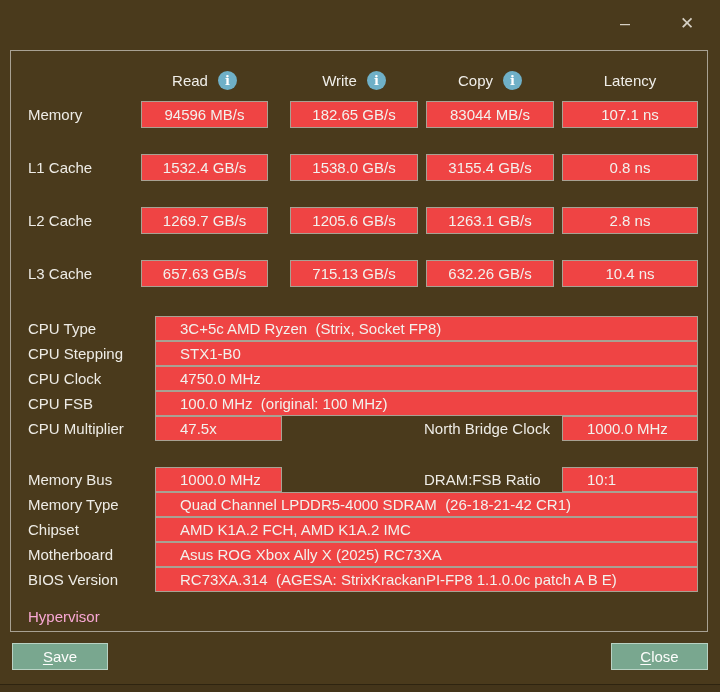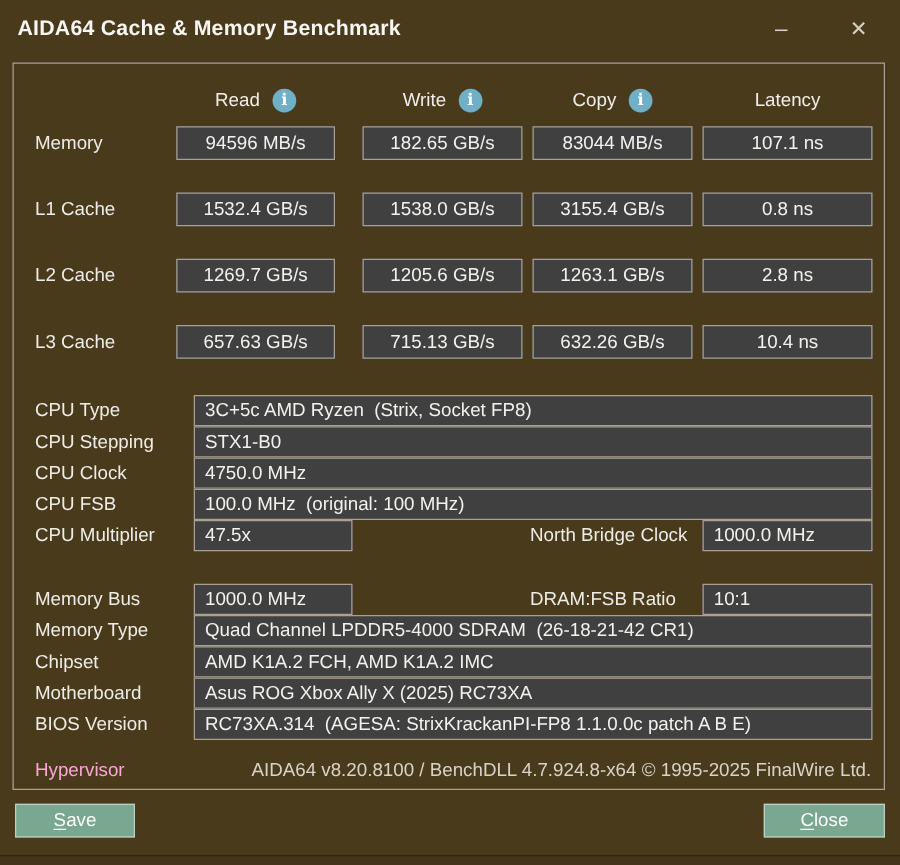--- a/index.html
+++ b/index.html
@@ -26,21 +26,21 @@
   
   .groupbox {
     position:absolute; left:10px; top:50px; width:698px; height:582px;
     border:1px solid #a8a193; box-sizing:border-box;
   }
   .row-label {
     position:absolute; left:28px; font-size:15px; color:#eeece6;
   }
   .vbox {
     position:absolute; box-sizing:border-box;
-    background:#404040; border:1px solid #a8a193;
+    background:#ef4444; border:1px solid #a8a193;
     font-size:15px; color:#f2f1ed; white-space:pre; overflow:hidden;
   }
   
   .c1 { left:141px; width:127px; }
   .c2 { left:290px; width:128px; }
   .c3 { left:426px; width:128px; }
   .c4 { left:562px; width:136px; }
   .bench .vbox { height:27px; line-height:25px; text-align:center; }
   .bench .row-label { line-height:27px; }
   
@@ -50,21 +50,21 @@
     font-size:15px; color:#f0eee9;
   }
   .info-icon {
     width:19px; height:19px; border-radius:50%;
     background:#6fb0c7; color:#ffffff;
     display:flex; align-items:center; justify-content:center;
     font-size:13px; font-weight:700; font-family:"DejaVu Serif", serif;
     cursor:pointer;
   }
   
-  .info-row .vbox { height:25px; line-height:23px; padding-left:8px; text-align:left; }
+  .info-row .vbox { height:25px; line-height:23px; padding-left:24px; text-align:left; }
   .info-row .row-label { line-height:25px; }
   .full  { left:155px; width:543px; }
   .halfL { left:155px; width:127px; }
   .halfR { left:562px; width:136px; }
   .mid-label {
     position:absolute; left:424px; width:140px; font-size:15px;
     color:#eeece6; line-height:25px; white-space:nowrap;
   }
   
   .hyp-label {
@@ -92,21 +92,20 @@
     position:absolute; left:0; top:684px; width:720px; height:8px;
     background:#44351a; border-top:1px solid #2e2410; box-sizing:border-box;
   }
 </style>
 </head>
 <body>
 
 <div class="window">
 
   <div class="titlebar">
-    <div class="title">AIDA64 Cache &amp; Memory Benchmark</div>
     <div class="capbtn min">
       <span>–</span>
     </div>
     <div class="capbtn cls">
       <span>✕</span>
     </div>
   </div>
 
   <div class="groupbox"></div>
 
@@ -195,19 +194,18 @@
   <div class="info-row">
     <span class="row-label" style="top:542px">Motherboard</span>
     <span class="vbox full" style="top:542px">Asus ROG Xbox Ally X (2025) RC73XA</span>
   </div>
   <div class="info-row">
     <span class="row-label" style="top:567px">BIOS Version</span>
     <span class="vbox full" style="top:567px">RC73XA.314  (AGESA: StrixKrackanPI-FP8 1.1.0.0c patch A B E)</span>
   </div>
 
   <div class="hyp-label">Hypervisor</div>
-  <div class="version">AIDA64 v8.20.8100 / BenchDLL 4.7.924.8-x64 © 1995-2025 FinalWire Ltd.</div>
 
   <button class="btn save"><u>S</u>ave</button>
   <button class="btn close"><u>C</u>lose</button>
 
   <div class="bottom-strip"></div>
 </div>
 
 </body></html>

